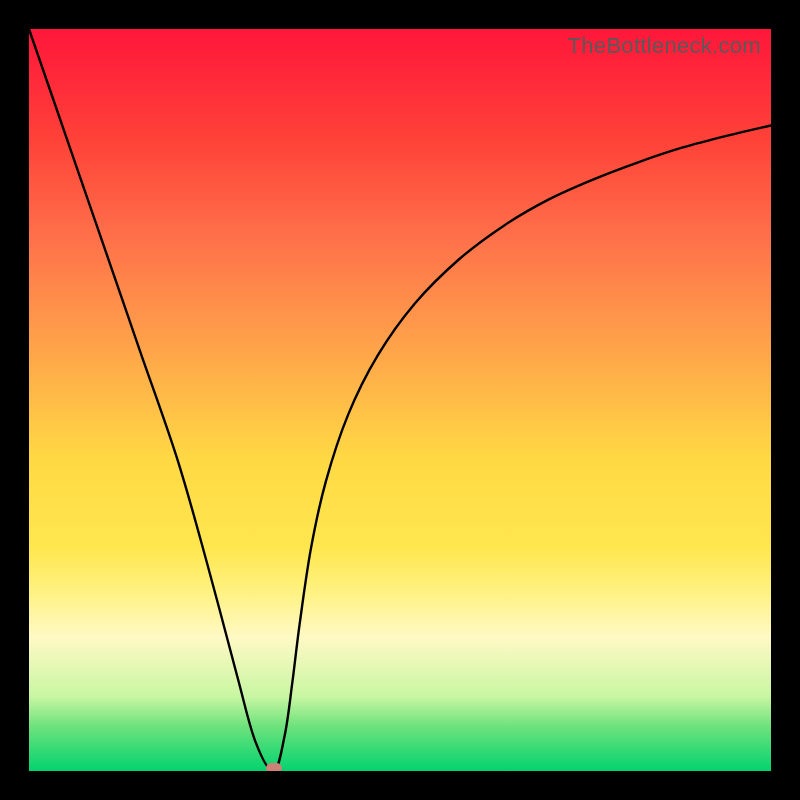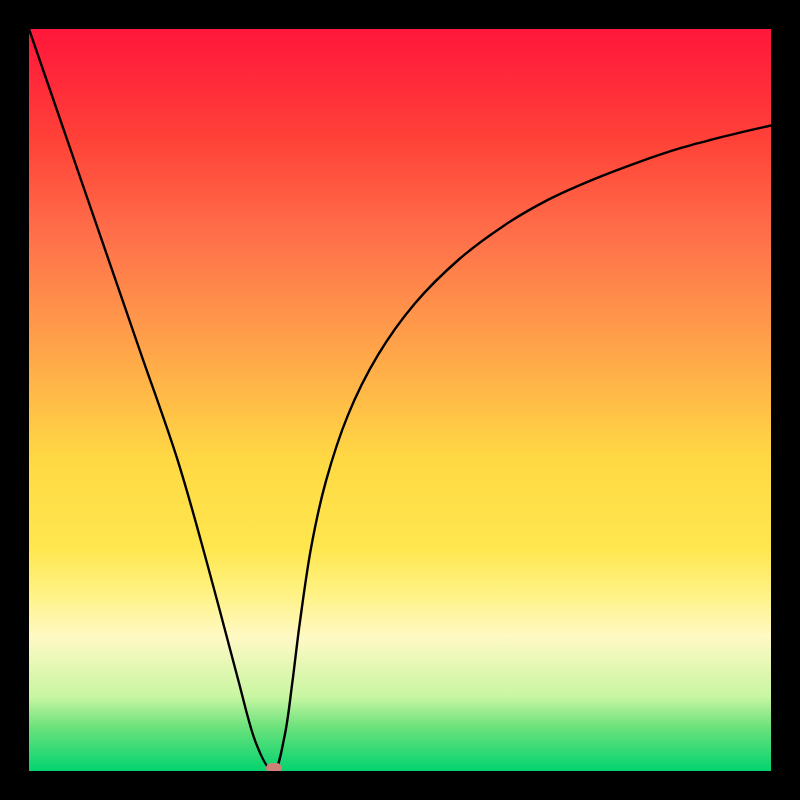--- a/index.html
+++ b/index.html
@@ -55,17 +55,18 @@
     background: #cd8277;
     border-radius: 6px / 5px;
     z-index: 4;
     transform: translate(-50%, -50%);
   }
 </style>
 </head>
 <body>
 
 <div class="frame">
+  <div class="watermark">TheBottleneck.com</div>
   <svg class="curve" viewBox="0 0 742 742" preserveAspectRatio="none">
     <path id="curve-path" d="M 0.00 0.00 C 6.18 17.93, 24.73 71.73, 37.10 107.59 C 49.47 143.45, 61.83 179.32, 74.20 215.18 C 86.57 251.04, 98.93 286.91, 111.30 322.77 C 123.67 358.63, 137.27 395.12, 148.40 430.36 C 159.53 465.61, 168.19 498.38, 178.08 534.24 C 187.97 570.10, 199.72 615.86, 207.76 645.54 C 215.80 675.22, 220.13 696.24, 226.31 712.32 C 232.49 728.40, 239.91 743.24, 244.86 742.00 C 249.81 740.76, 252.90 719.74, 255.99 704.90 C 259.08 690.06, 260.94 671.51, 263.41 652.96 C 265.88 634.41, 267.74 615.86, 270.83 593.60 C 273.92 571.34, 277.63 542.90, 281.96 519.40 C 286.29 495.90, 290.62 474.88, 296.80 452.62 C 302.98 430.36, 310.40 406.86, 319.06 385.84 C 327.72 364.82, 337.61 345.03, 348.74 326.48 C 359.87 307.93, 372.24 290.62, 385.84 274.54 C 399.44 258.46, 415.52 243.01, 430.36 230.02 C 445.20 217.04, 460.04 206.52, 474.88 196.63 C 489.72 186.74, 504.56 178.33, 519.40 170.66 C 534.24 162.99, 549.08 156.81, 563.92 150.63 C 578.76 144.44, 593.60 138.88, 608.44 133.56 C 623.28 128.24, 638.12 123.17, 652.96 118.72 C 667.80 114.27, 682.64 110.56, 697.48 106.85 C 712.32 103.14, 734.58 98.19, 742.00 96.46" fill="none" stroke="#000" stroke-width="2.4" stroke-linejoin="round" stroke-linecap="round"></path>
   </svg>
   <div id="marker" class="min-marker" style="left: 244.86px; top: 739px;"></div>
 </div>
 
 </body></html>

